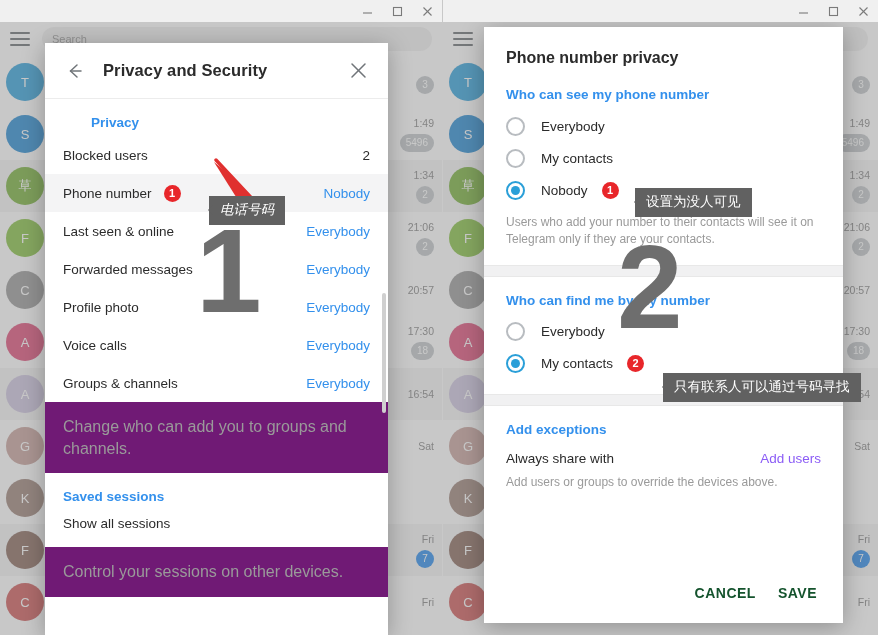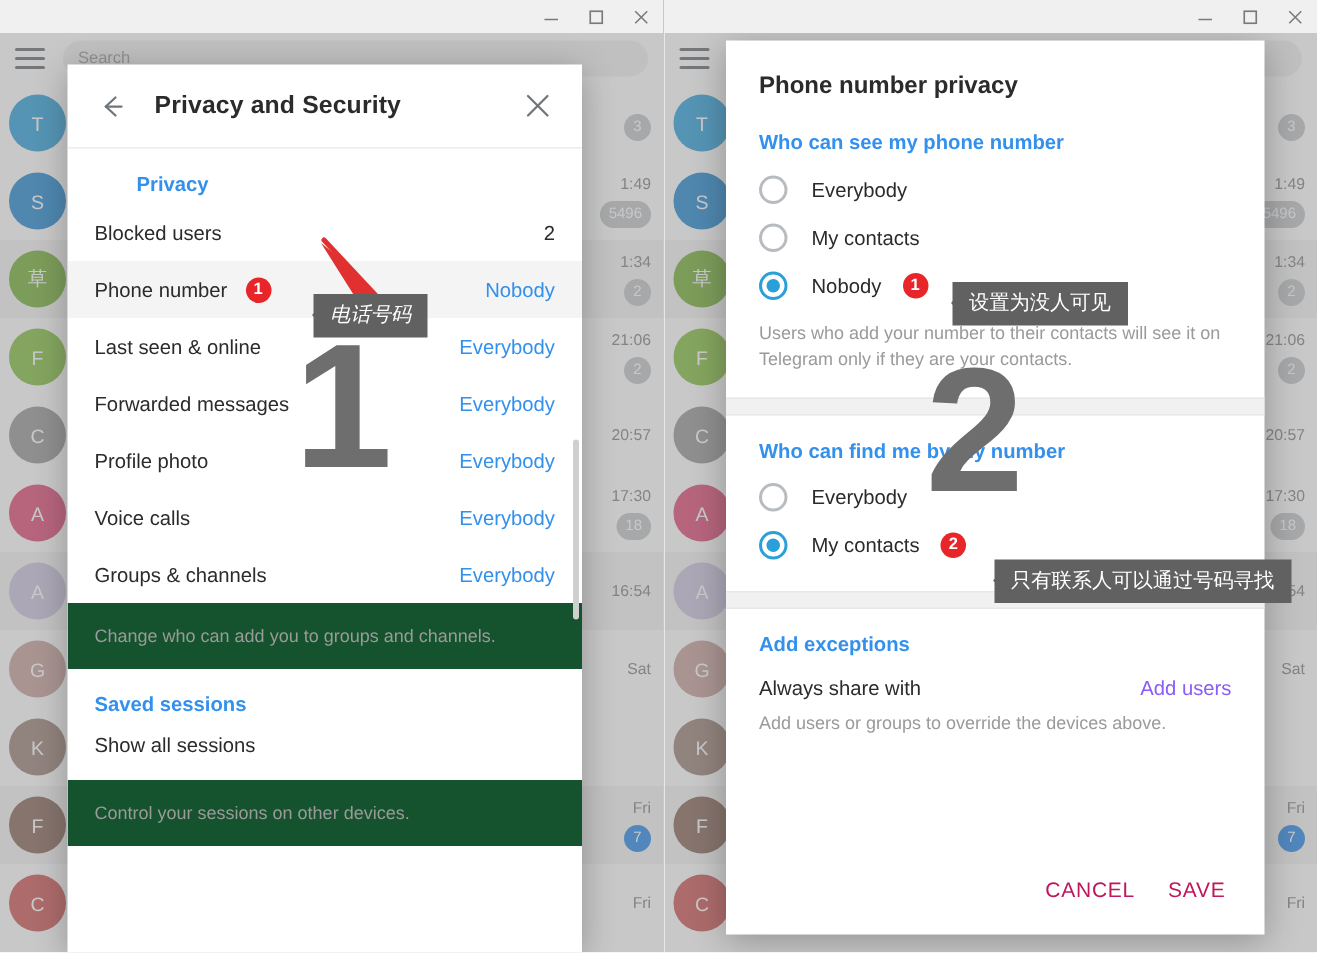--- a/index.html
+++ b/index.html
@@ -106,21 +106,21 @@
   .srow {
     height:38px; display:flex; align-items:center; padding:0 18px;
     font-size:13.5px; color:#2b2b2b; position:relative;
   }
   .srow.hl { background:#f4f4f5; }
   .srow .lbl { flex:none; }
   .srow .spacer { flex:1; }
   .srow .val { color:#3390ec; font-size:13.5px; }
   .srow .val.plain { color:#2b2b2b; }
   .sect-note {
-    background:#14532d; color:#9a9a9a; font-size:12px;
+    background:#701a75; color:#9a9a9a; font-size:16px;
     padding:14px 18px; line-height:1.35;
   }
   .link-row {
     padding:16px 18px 4px 18px; color:#3390ec;
     font-size:13.5px; font-weight:600;
   }
   .plain-row { padding:8px 18px 16px 18px; font-size:13.5px; color:#2b2b2b; }
 
   
   .r-title {
@@ -153,21 +153,21 @@
     display:flex; align-items:center; padding:6px 22px 0 22px;
     font-size:13.5px; color:#2b2b2b;
   }
   .r-exc-row .spacer { flex:1; }
   .r-exc-row .act { color:#8b5cf6; }
   .r-footer {
     margin-top:auto; display:flex; justify-content:flex-end;
     align-items:center; gap:22px; padding:0 26px 22px 26px;
   }
   .flatbtn {
-    color:#be185d; font-size:14px; font-weight:400;
+    color:#14532d; font-size:14px; font-weight:700;
     letter-spacing:.5px; cursor:pointer;margin-top:16px;
   }
 
   
   .nbadge {
     width:17px; height:17px; border-radius:50%; background:#e8262a;
     color:#fff; font-size:11px; font-weight:700;
     display:inline-flex; align-items:center; justify-content:center;
     flex:none; line-height:1;
   }

